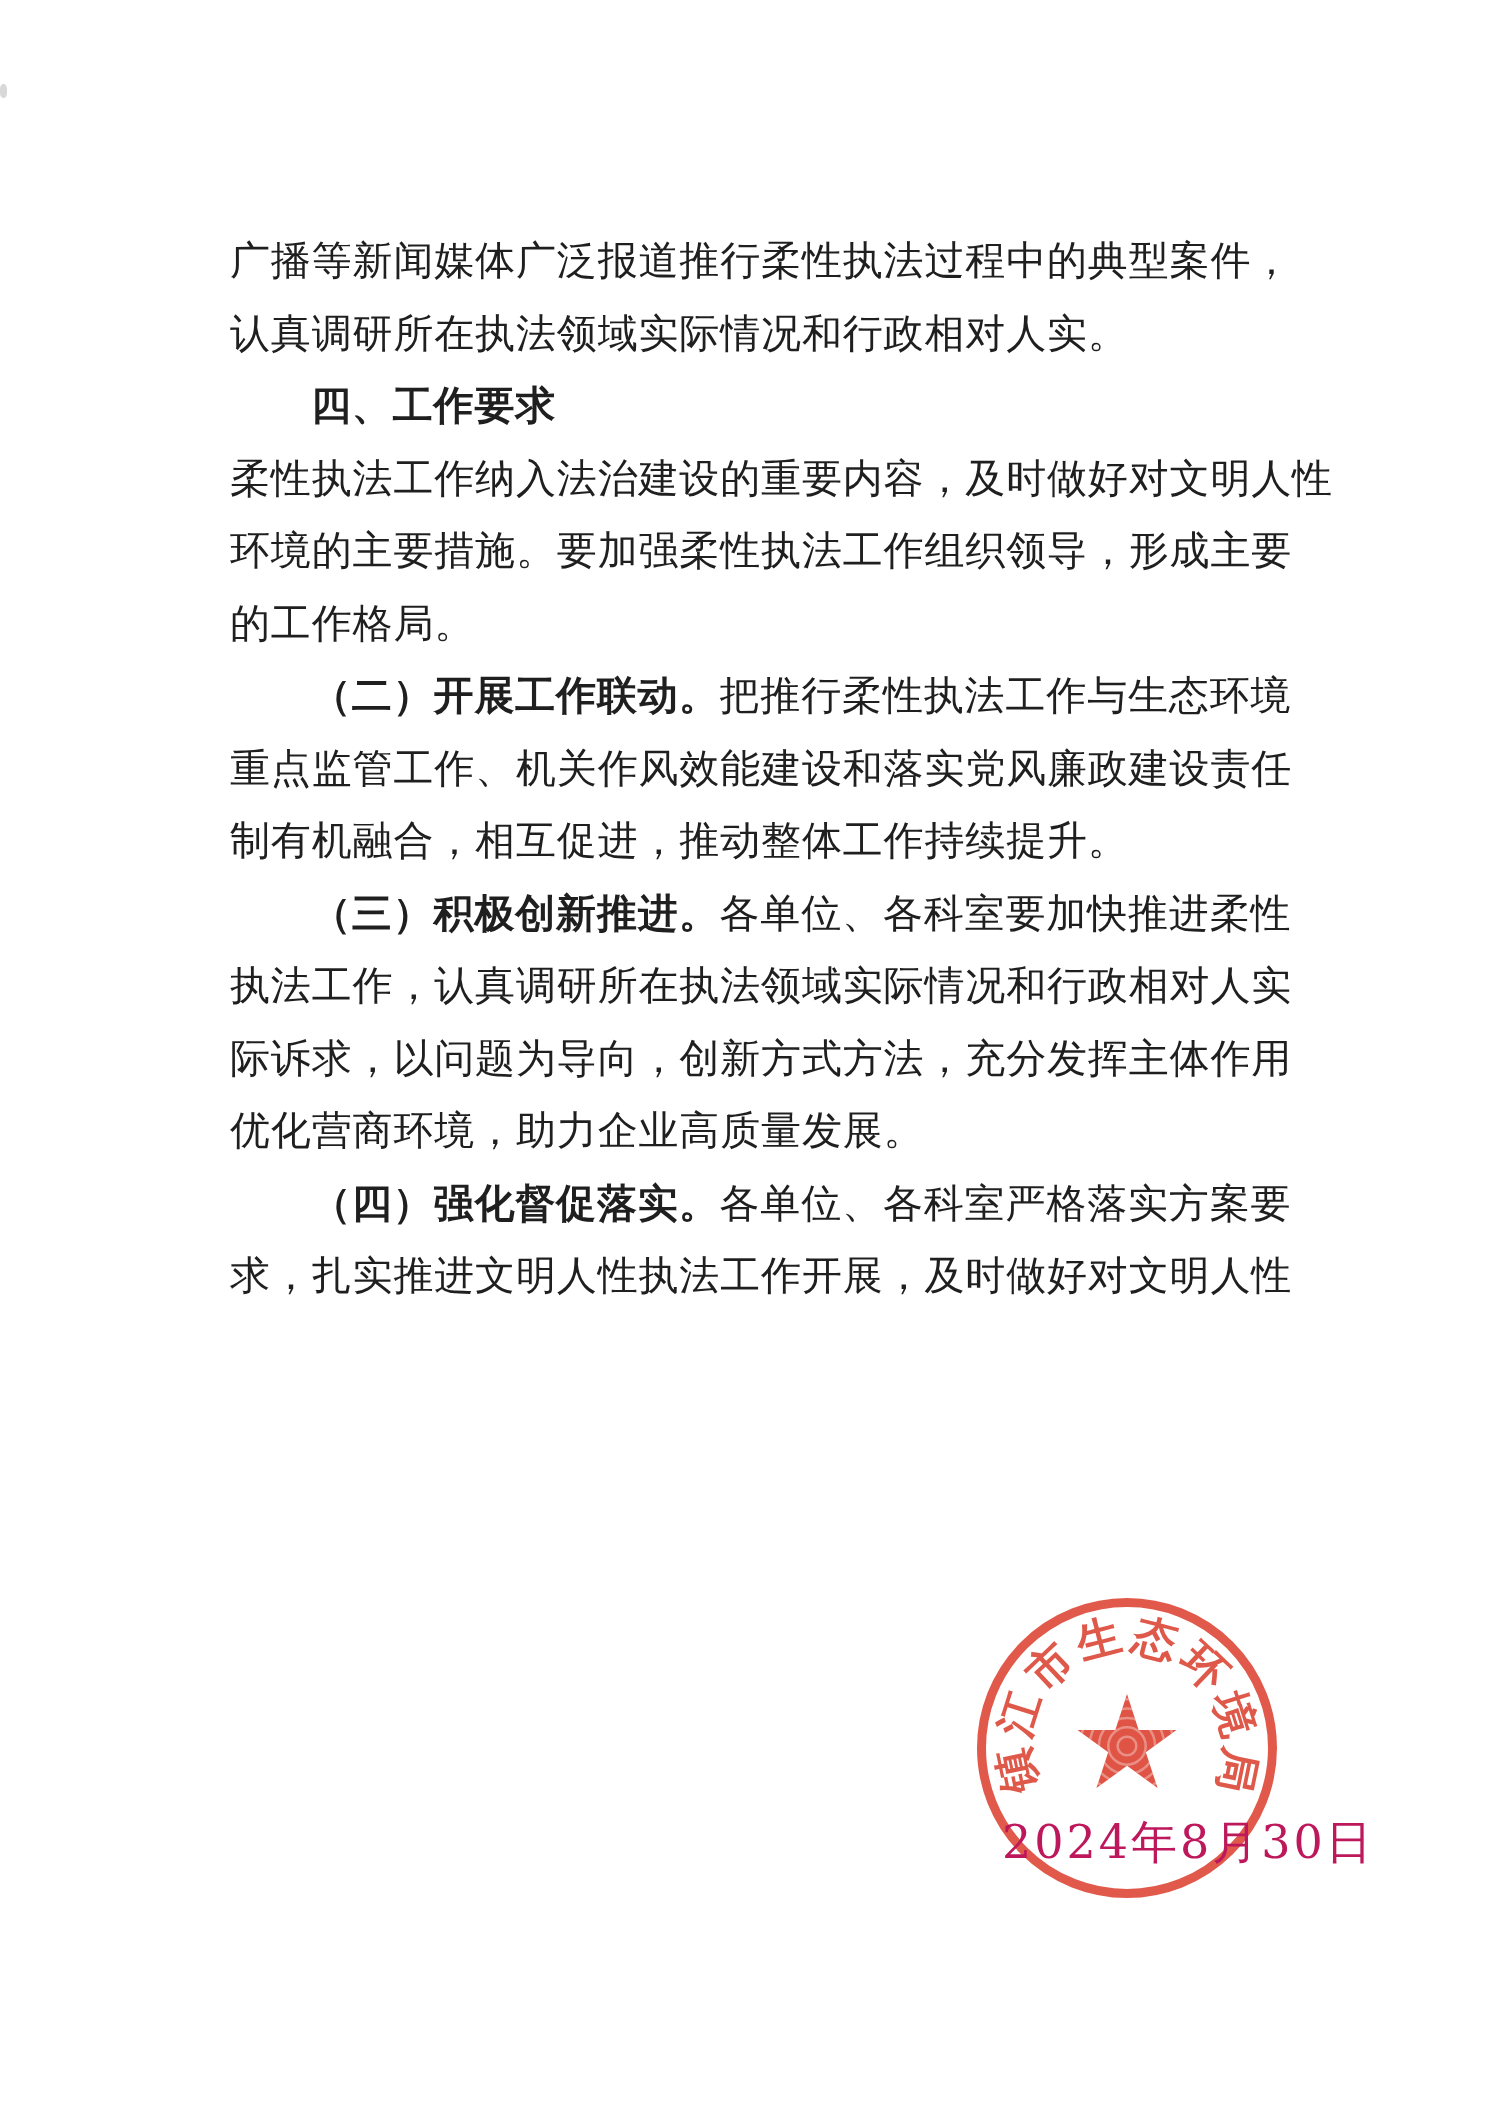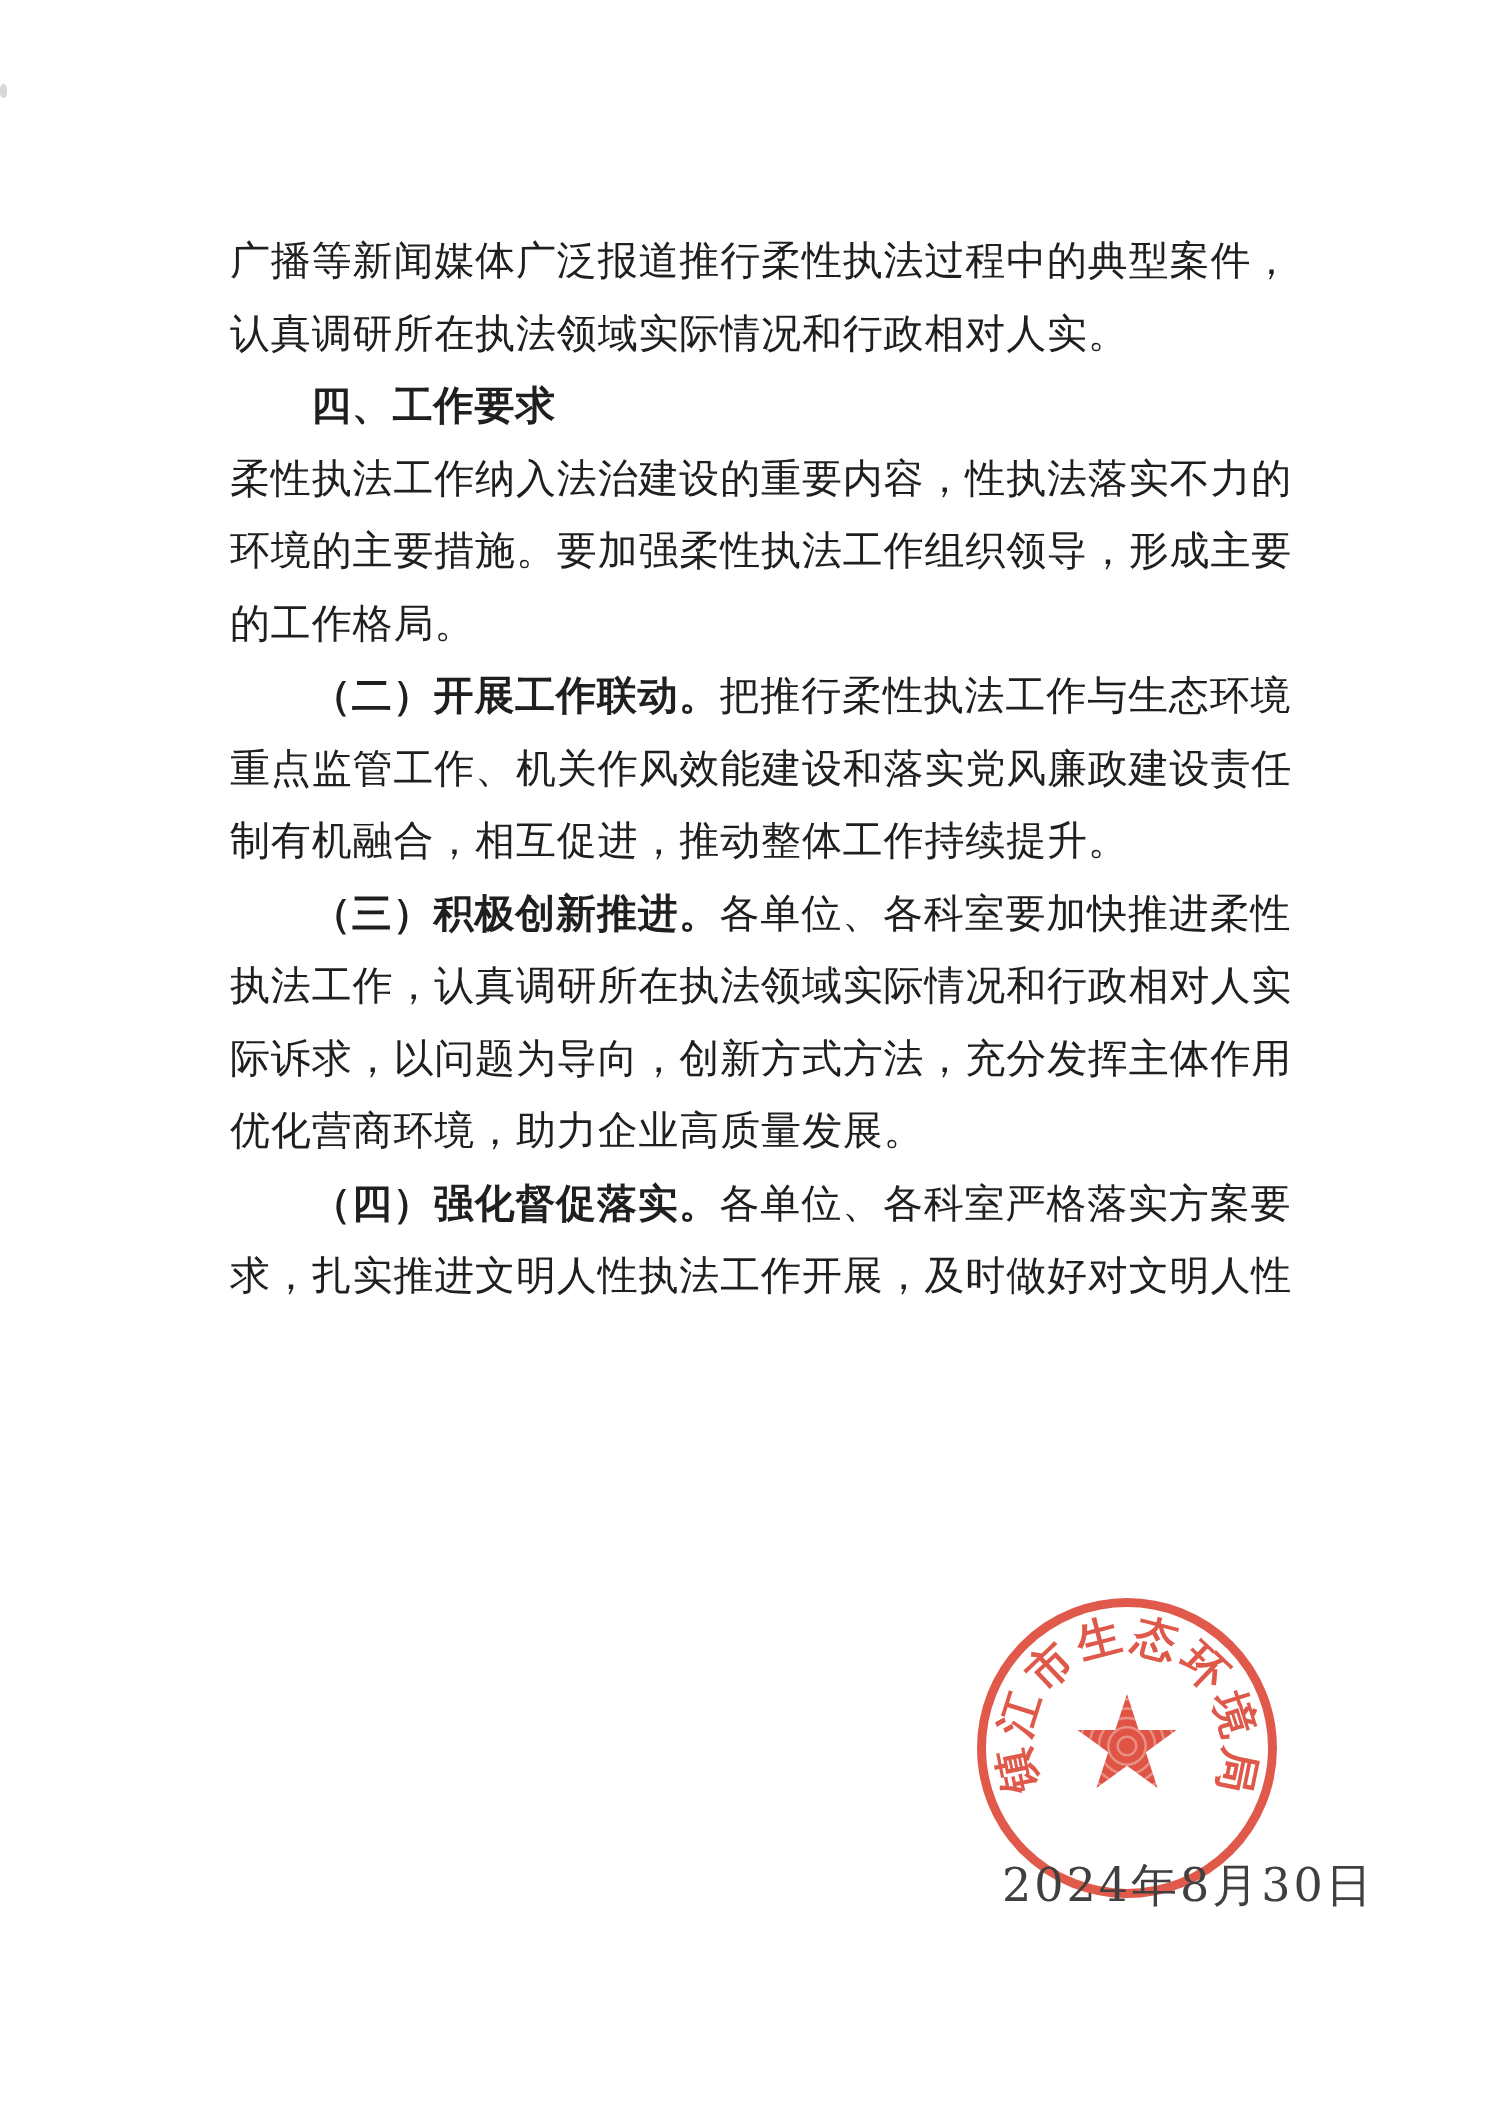--- a/index.html
+++ b/index.html
@@ -55,40 +55,40 @@
   }
   .seal-char{
     position:absolute;left:50%;top:50%;
     font-size:44px;
     font-weight:bold;
     color:var(--seal-red);
     opacity:0.92;
     transform-origin:center;
   }
   .date-line{
-    position:absolute;left:1002px;top:1855px;
+    position:absolute;left:1002px;top:1812px;
     font-size:46px;
     letter-spacing:3px;
-    color:#404040;
+    color:#be185d;
     z-index:6;
     white-space:nowrap;
   }
 </style>
 </head>
 <body>
 
 <div class="page">
 
   <div class="speck"></div>
 
   <div class="text-block" id="text-block">
       <div class="line"><span>广播等新闻媒体广泛报道推行柔性执法过程中的典型案件，</span></div>
       <div class="line"><span>认真调研所在执法领域实际情况和行政相对人实。</span></div>
       <div class="line indent"><span class="seg-bold">四、工作要求</span></div>
-      <div class="line"><span>柔性执法工作纳入法治建设的重要内容，性执法落实不力的</span></div>
+      <div class="line"><span>柔性执法工作纳入法治建设的重要内容，及时做好对文明人性</span></div>
       <div class="line"><span>环境的主要措施。要加强柔性执法工作组织领导，形成主要</span></div>
       <div class="line"><span>的工作格局。</span></div>
       <div class="line indent"><span class="seg-bold">（二）开展工作联动。</span><span>把推行柔性执法工作与生态环境</span></div>
       <div class="line"><span>重点监管工作、机关作风效能建设和落实党风廉政建设责任</span></div>
       <div class="line"><span>制有机融合，相互促进，推动整体工作持续提升。</span></div>
       <div class="line indent"><span class="seg-bold">（三）积极创新推进。</span><span>各单位、各科室要加快推进柔性</span></div>
       <div class="line"><span>执法工作，认真调研所在执法领域实际情况和行政相对人实</span></div>
       <div class="line"><span>际诉求，以问题为导向，创新方式方法，充分发挥主体作用</span></div>
       <div class="line"><span>优化营商环境，助力企业高质量发展。</span></div>
       <div class="line indent"><span class="seg-bold">（四）强化督促落实。</span><span>各单位、各科室严格落实方案要</span></div>

